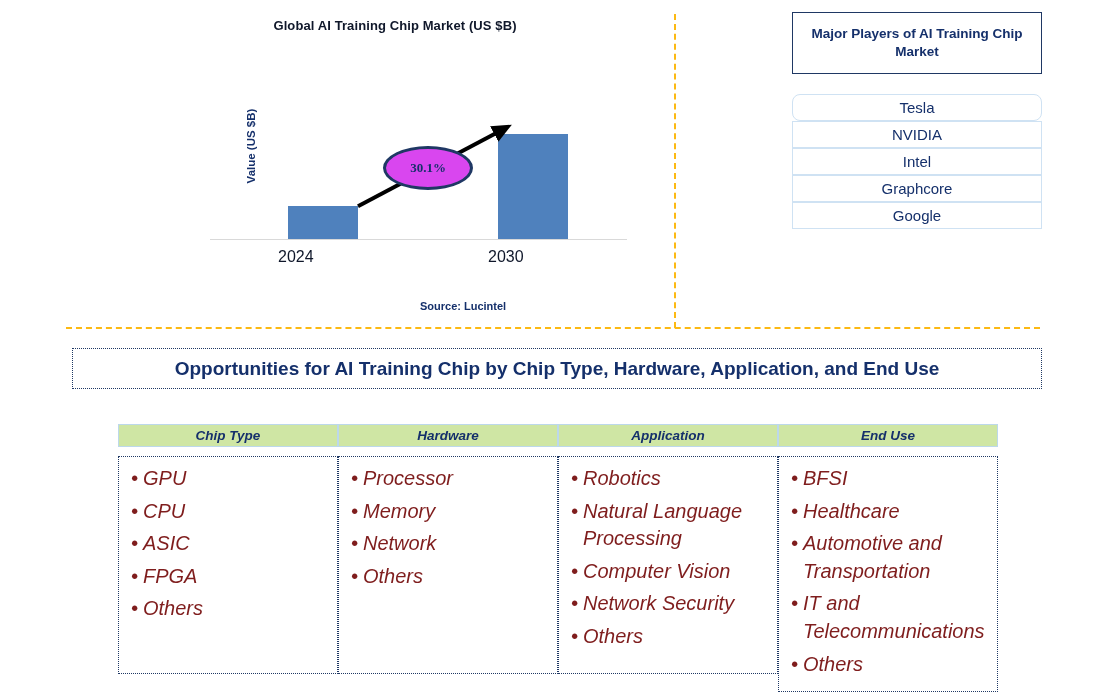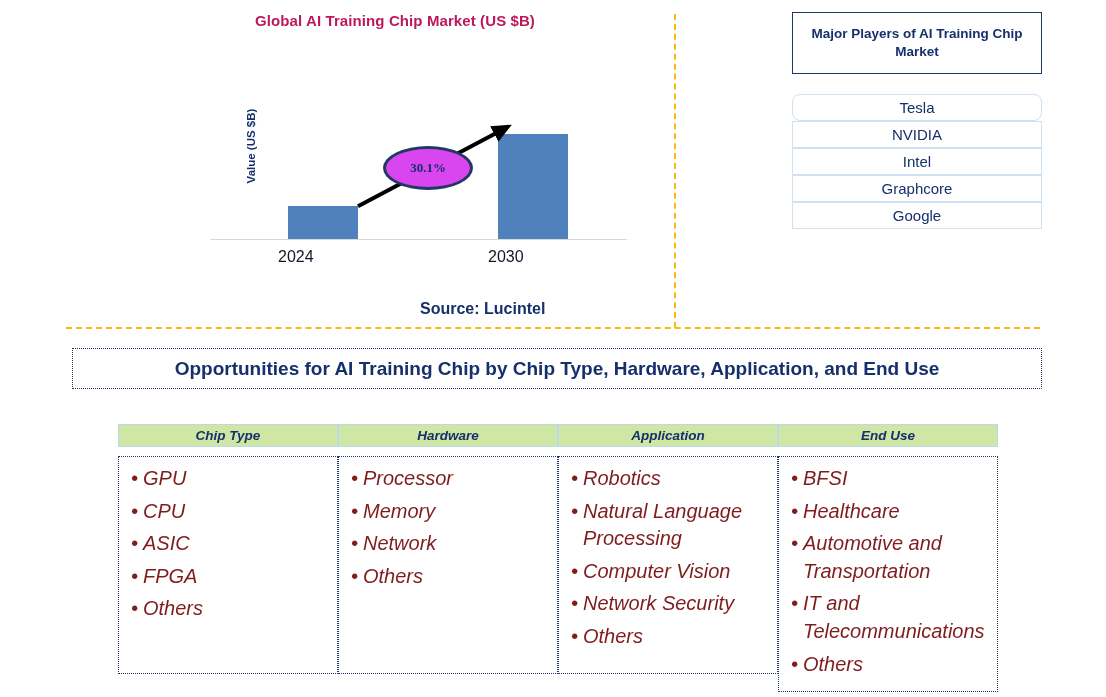--- a/index.html
+++ b/index.html
@@ -17,26 +17,26 @@
   }
   .page {
     position: absolute;
     inset: 0;
   }
 
   
   #chart-title {
     position: absolute;
     left: 120px;
-    top: 12px;
+    top: 18px;
     width: 550px;
     text-align: center;
-    font-size: 15px;
-    font-weight: bold;
-    color: #be185d;
+    font-size: 13px;
+    font-weight: bold;
+    color: #0f172a;
     letter-spacing: .1px;
   }
 
   #chart-area {
     position: absolute;
     left: 205px;
     top: 118px;
     width: 440px;
     height: 150px;
   }
@@ -101,21 +101,21 @@
     font-family: "Liberation Serif", serif;
     font-size: 13px;
     font-weight: bold;
     color: #15306b;
   }
 
   #source-note {
     position: absolute;
     left: 420px;
     top: 300px;
-    font-size: 16px;
+    font-size: 11px;
     font-weight: bold;
     color: #15306b;
   }
 
   
   #divider-vertical {
     position: absolute;
     left: 674px;
     top: 14px;
     width: 0;

